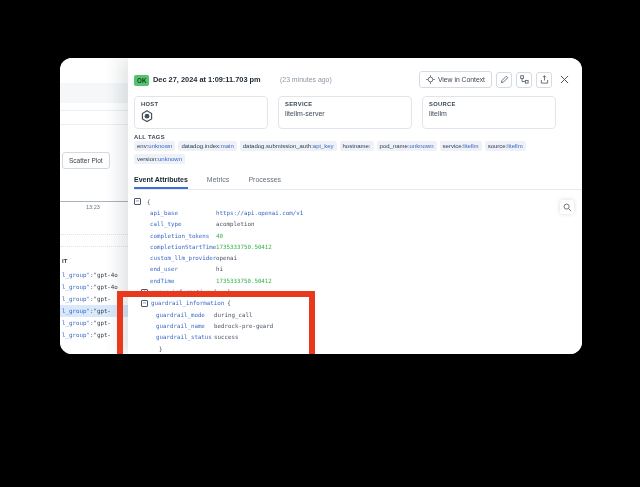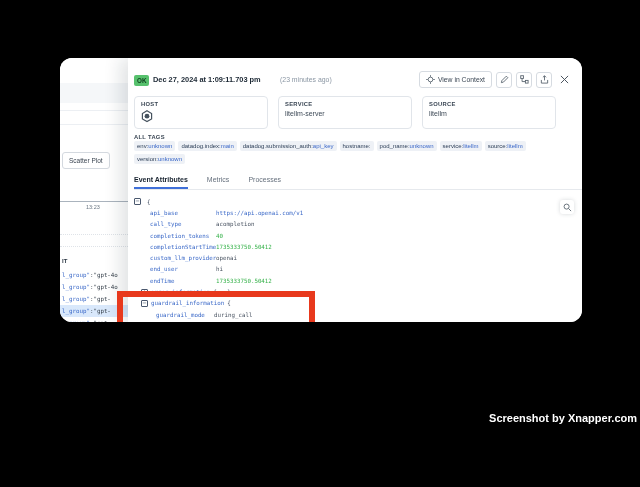--- a/index.html
+++ b/index.html
@@ -1,21 +1,21 @@
 <!DOCTYPE html>
 <html><head>
 <meta charset="utf-8">
 <style>
   * { box-sizing: border-box; margin: 0; padding: 0; }
   html,body { width:640px; height:487px; background:#000; overflow:hidden;
               font-family:"Liberation Sans", sans-serif; position:relative; }
 
   .canvas { position:absolute; inset:0; background:#000; }
 
-  .window { position:absolute; left:60px; top:58px; width:522px; height:264px;
+  .window { position:absolute; left:60px; top:58px; width:522px; height:296px;
             background:#fff; border-radius:12px; overflow:hidden;
             box-shadow:0 14px 44px rgba(0,0,0,.65); }
 
   
   .bg-strip { position:absolute; left:0; top:0; width:70px; height:100%; background:#fff; }
   .bg-band  { position:absolute; left:0; width:70px; background:#f5f7f9; }
   .bg-line  { position:absolute; left:0; width:70px; border-top:1px solid #eceff3; }
   .scatter-btn { position:absolute; left:2px; top:94px; height:17px; padding:0 6px;
                  border:1px solid #d4d9df; border-radius:3px; background:#fff;
                  font-size:6.5px; line-height:15px; color:#3a4450; white-space:nowrap; }
@@ -329,14 +329,13 @@
               <line x1="6.2" y1="6.2" x2="9" y2="9"></line>
           </svg>
         </span>
       </button>
     </div>
 
     <div class="red-rect"></div>
 
   </div>
 
-  <div class="watermark">Screenshot by Xnapper.com</div>
 </div>
 
 </body></html>

